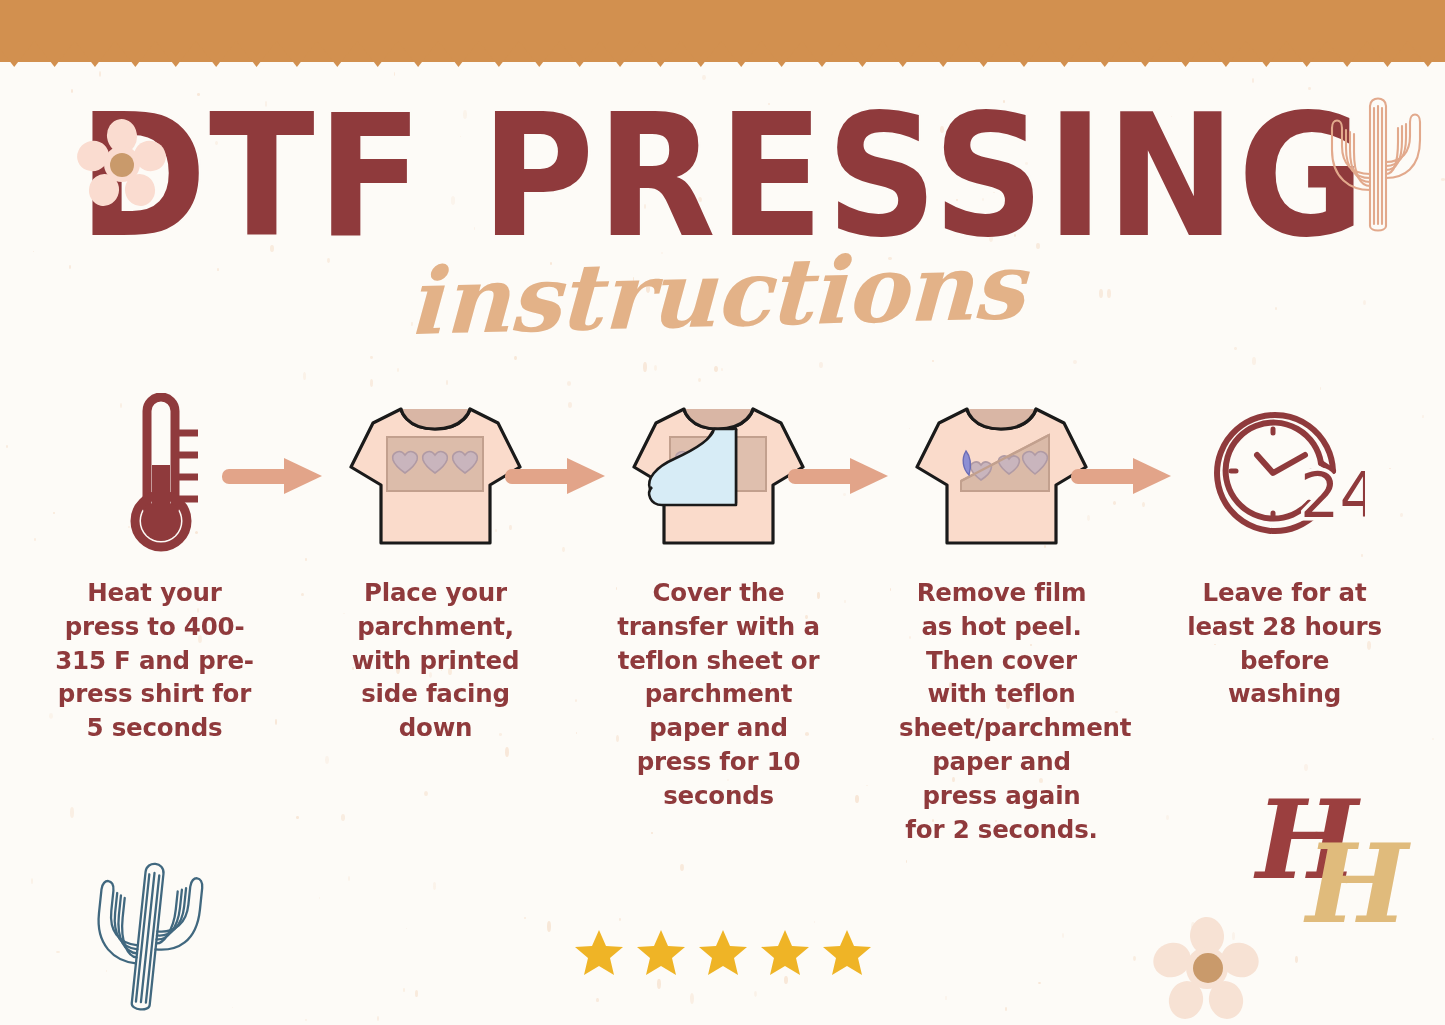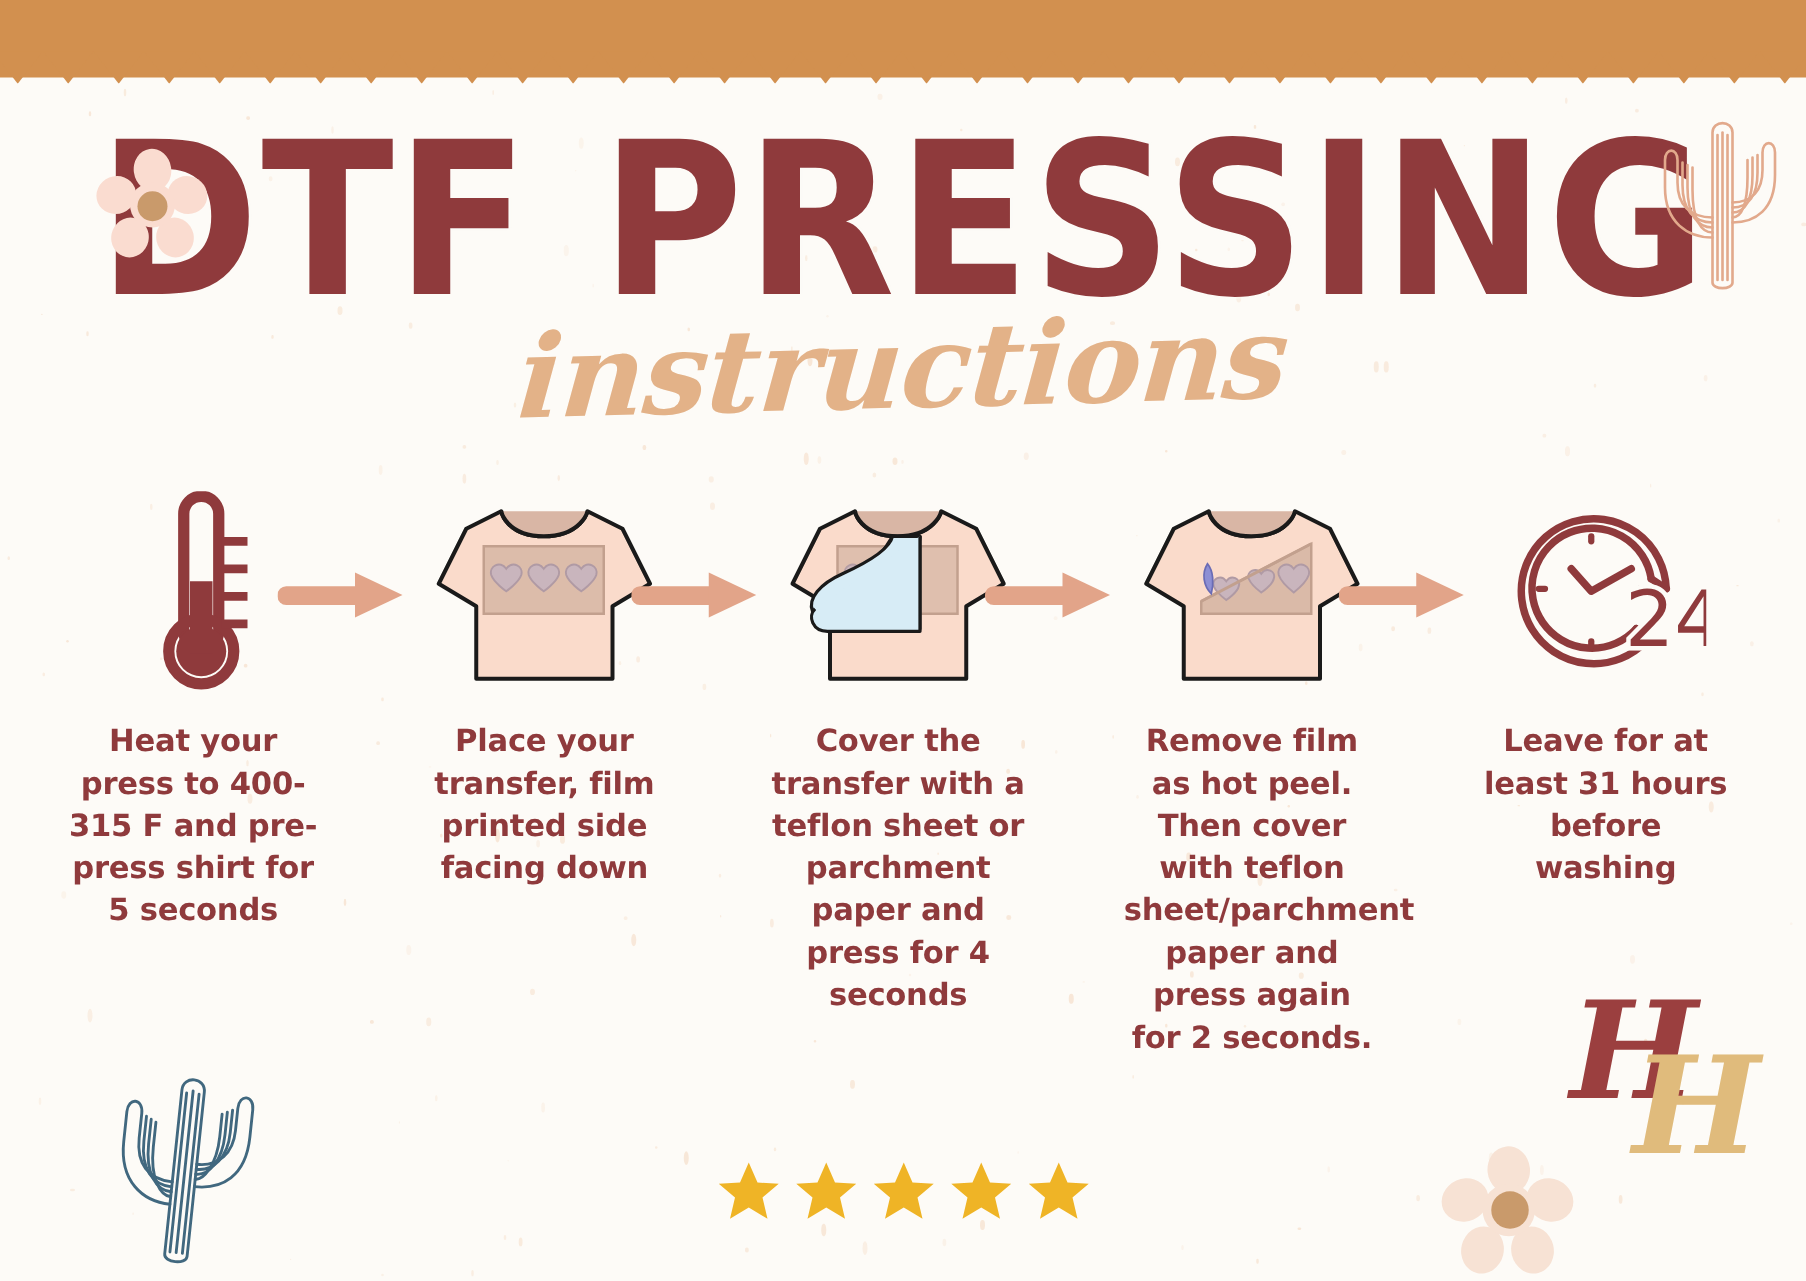--- a/index.html
+++ b/index.html
@@ -393,21 +393,21 @@
                    C127 16 122 36 92 36 C62 36 58 16 58 16 Z" fill="#fadbcb" stroke="#1a1a1a" stroke-width="3.2" stroke-linejoin="round"></path>
           <path d="M58 16 C58 16 62 36 92 36 C122 36 127 16 127 16" fill="#d9b6a5" stroke="#1a1a1a" stroke-width="3.2"></path>
           <rect x="44" y="44" width="96" height="54" fill="#d6b6a4" fill-opacity=".85" stroke="#c2a08e" stroke-width="2"></rect>
           <g fill="#c9b5bd" stroke="#b09aa4" stroke-width="1.6">
             <path d="M62 62c-5-7-14-2-12 5 2 6 12 13 12 13s10-7 12-13c2-7-7-12-12-5z"></path>
             <path d="M92 62c-5-7-14-2-12 5 2 6 12 13 12 13s10-7 12-13c2-7-7-12-12-5z"></path>
             <path d="M122 62c-5-7-14-2-12 5 2 6 12 13 12 13s10-7 12-13c2-7-7-12-12-5z"></path>
           </g>
         </svg>
       </div>
-      <div class="caption">Place your transfer, film printed side facing down</div>
+      <div class="caption">Place your parchment, with printed side facing down</div>
     </div>
 
     <div class="arrow" style="left:505px;">
       <svg width="103" height="44" viewBox="0 0 103 44">
         <rect x="0" y="15" width="72" height="15" rx="7" fill="#e2a489"></rect>
         <path d="M62 4 L100 22 L62 40 Z" fill="#e2a489"></path>
       </svg>
     </div>
 
     <div class="step" style="left:616px;">
@@ -420,21 +420,21 @@
           <g fill="#c9b5bd" stroke="#b09aa4" stroke-width="1.6" opacity=".9">
             <path d="M62 62c-5-7-14-2-12 5 2 6 12 13 12 13s10-7 12-13c2-7-7-12-12-5z"></path>
             <path d="M92 62c-5-7-14-2-12 5 2 6 12 13 12 13s10-7 12-13c2-7-7-12-12-5z"></path>
           </g>
           <path d="M88 36 C76 56 62 70 40 80 C24 88 20 104 30 110 L110 110 L110 36 Z" fill="#b9d3de" stroke="#1a1a1a" stroke-width="2.4" stroke-linejoin="round"></path>
           <path d="M110 36 C108 60 100 80 78 92 C50 106 28 104 24 96
                    C20 86 30 74 48 66 C70 56 86 46 88 36 Z" fill="#d7ecf6" stroke="#1a1a1a" stroke-width="2.6" stroke-linejoin="round"></path>
           <path d="M110 36 L110 112 L36 112 C24 112 20 100 26 94" fill="#d7ecf6" stroke="#1a1a1a" stroke-width="2.6" stroke-linejoin="round"></path>
         </svg>
       </div>
-      <div class="caption">Cover the transfer with a teflon sheet or parchment paper and press for 4 seconds</div>
+      <div class="caption">Cover the transfer with a teflon sheet or parchment paper and press for 10 seconds</div>
     </div>
 
     <div class="arrow" style="left:788px;">
       <svg width="103" height="44" viewBox="0 0 103 44">
         <rect x="0" y="15" width="72" height="15" rx="7" fill="#e2a489"></rect>
         <path d="M62 4 L100 22 L62 40 Z" fill="#e2a489"></path>
       </svg>
     </div>
 
     <div class="step" style="left:899px;">
@@ -473,21 +473,21 @@
           <g stroke="#8f3a3c" stroke-width="5" stroke-linecap="round">
             <line x1="68" y1="32" x2="68" y2="36"></line>
             <line x1="26" y1="74" x2="31" y2="74"></line>
             <line x1="68" y1="116" x2="68" y2="120"></line>
             <line x1="106" y1="74" x2="111" y2="74"></line>
           </g>
           <path d="M52 58 L68 76 L100 58" fill="none" stroke="#8f3a3c" stroke-width="6" stroke-linecap="round" stroke-linejoin="round"></path>
           <text x="95" y="120" font-family="DejaVu Sans, sans-serif" font-size="62" fill="#8f3a3c" stroke="#fdfbf7" stroke-width="7" paint-order="stroke">24</text>
         </svg>
       </div>
-      <div class="caption">Leave for at least 31 hours before washing</div>
+      <div class="caption">Leave for at least 28 hours before washing</div>
     </div>
 
   </div>
 
 
   <div class="stars" id="stars"><svg width="52" height="50" viewBox="0 0 52 50">
         <path d="M26 2 L33 18 L50 19 L37 30 L41 47 L26 38 L11 47 L15 30 L2 19 L19 18 Z" fill="#efb426"></path>
       </svg><svg width="52" height="50" viewBox="0 0 52 50">
         <path d="M26 2 L33 18 L50 19 L37 30 L41 47 L26 38 L11 47 L15 30 L2 19 L19 18 Z" fill="#efb426"></path>
       </svg><svg width="52" height="50" viewBox="0 0 52 50">

